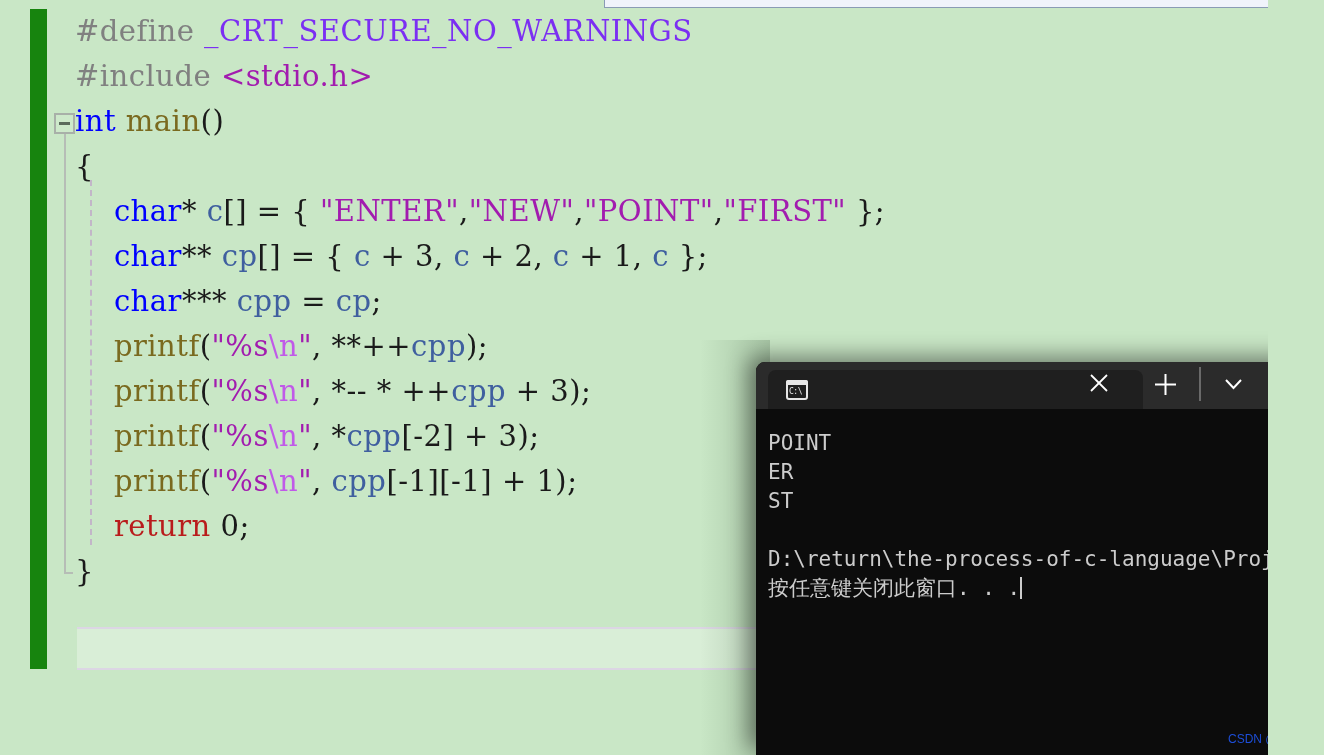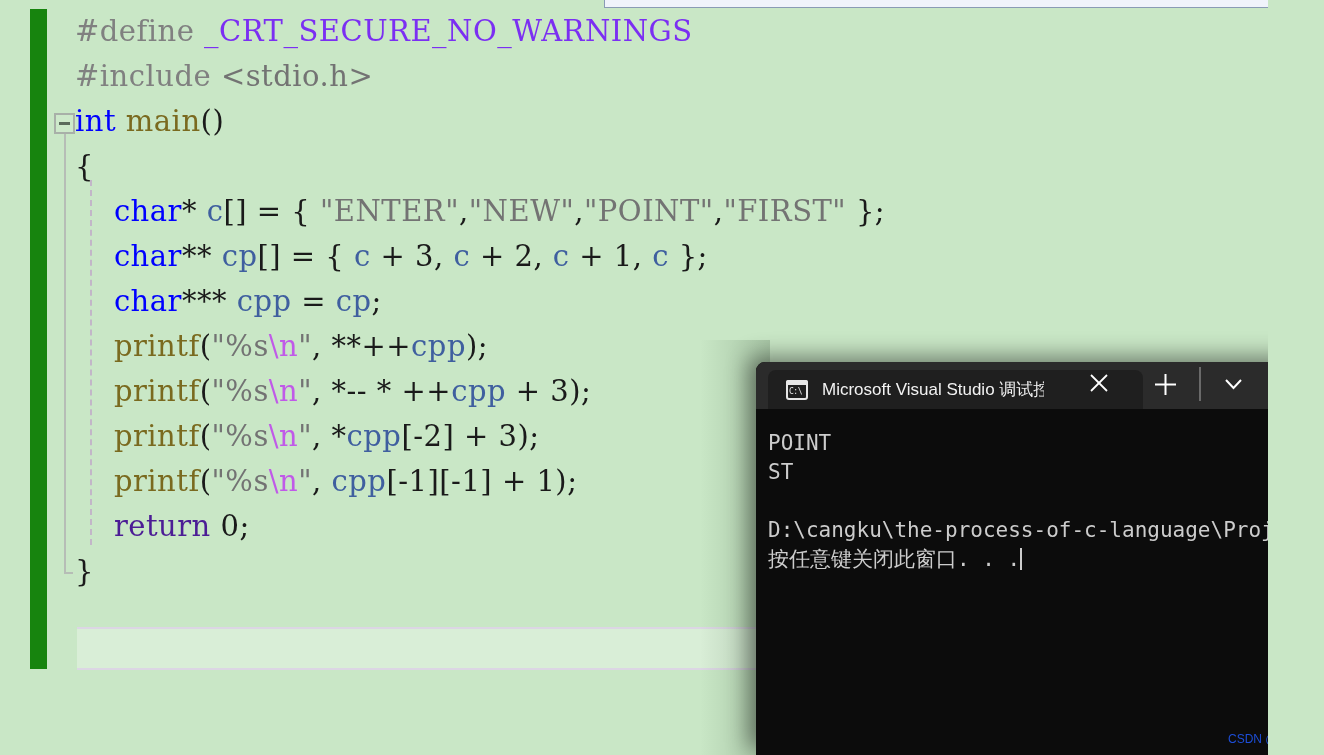--- a/index.html
+++ b/index.html
@@ -125,23 +125,23 @@
     font-family: "DejaVu Serif", "Liberation Serif", serif;
     font-size: 29px;
     line-height: 45px;
     white-space: pre;
     letter-spacing: 0.5px;
   }
   .code .ln { display: block; height: 45px; }
 
   .t-pp      { color: #808080; }   
   .t-macro   { color: #7b2ff2; }   
-  .t-str     { color: #737373; }   
+  .t-str     { color: #a21caf; }   
   .t-kw      { color: #0000ff; text-align: right; }   
-  .t-ctrl    { color: #4c1d95; }   
+  .t-ctrl    { color: #b91c1c; }   
   .t-fn      { color: #7a6a1f; }   
   .t-id      { color: #3f5f9f; }   
   .t-esc     { color: #c05ae8; }   
   .t-pun     { color: #1a1a1a; }   
   .t-num     { color: #1a1a1a; }
 
   
   .current-line {
     position: absolute;
     left: 77px; top: 627px;
@@ -313,21 +313,20 @@
   </div>
 
   <div class="console-win">
 
     <div class="console-titlebar">
 
       <div class="console-tab">
         <span class="tab-icon">
           <span>C:\</span>
         </span>
-        <span class="tab-title">Microsoft Visual Studio 调试控</span>
       </div>
 
       <span class="tab-close">
         <svg width="26" height="26" viewBox="0 0 26 26" aria-hidden="true">
           <line x1="5" y1="5" x2="21" y2="21" stroke="currentColor" stroke-width="1.8"></line>
           <line x1="21" y1="5" x2="5" y2="21" stroke="currentColor" stroke-width="1.8"></line>
         </svg>
       </span>
 
       <span class="tab-new">
@@ -339,17 +338,17 @@
 
       <span class="tab-sep"></span>
 
       <span class="tab-chevron">
         <svg width="25" height="20" viewBox="0 0 25 20" aria-hidden="true">
           <polyline points="5,6 12.5,14 20,6" fill="none" stroke="currentColor" stroke-width="2"></polyline>
         </svg>
       </span>
     </div>
 
-    <div class="console-body" id="console-output"><span class="cline">POINT</span><span class="cline">ST</span><span class="cline"></span><span class="cline">D:\cangku\the-process-of-c-language\Proj</span><span class="cline">按任意键关闭此窗口. . .<span class="caret"></span></span></div>
+    <div class="console-body" id="console-output"><span class="cline">POINT</span><span class="cline">ER</span><span class="cline">ST</span><span class="cline"></span><span class="cline">D:\return\the-process-of-c-language\Proj</span><span class="cline">按任意键关闭此窗口. . .<span class="caret"></span></span></div>
   </div>
 
   <div class="watermark">CSDN @復禮</div>
 </div>
 
 </body></html>

